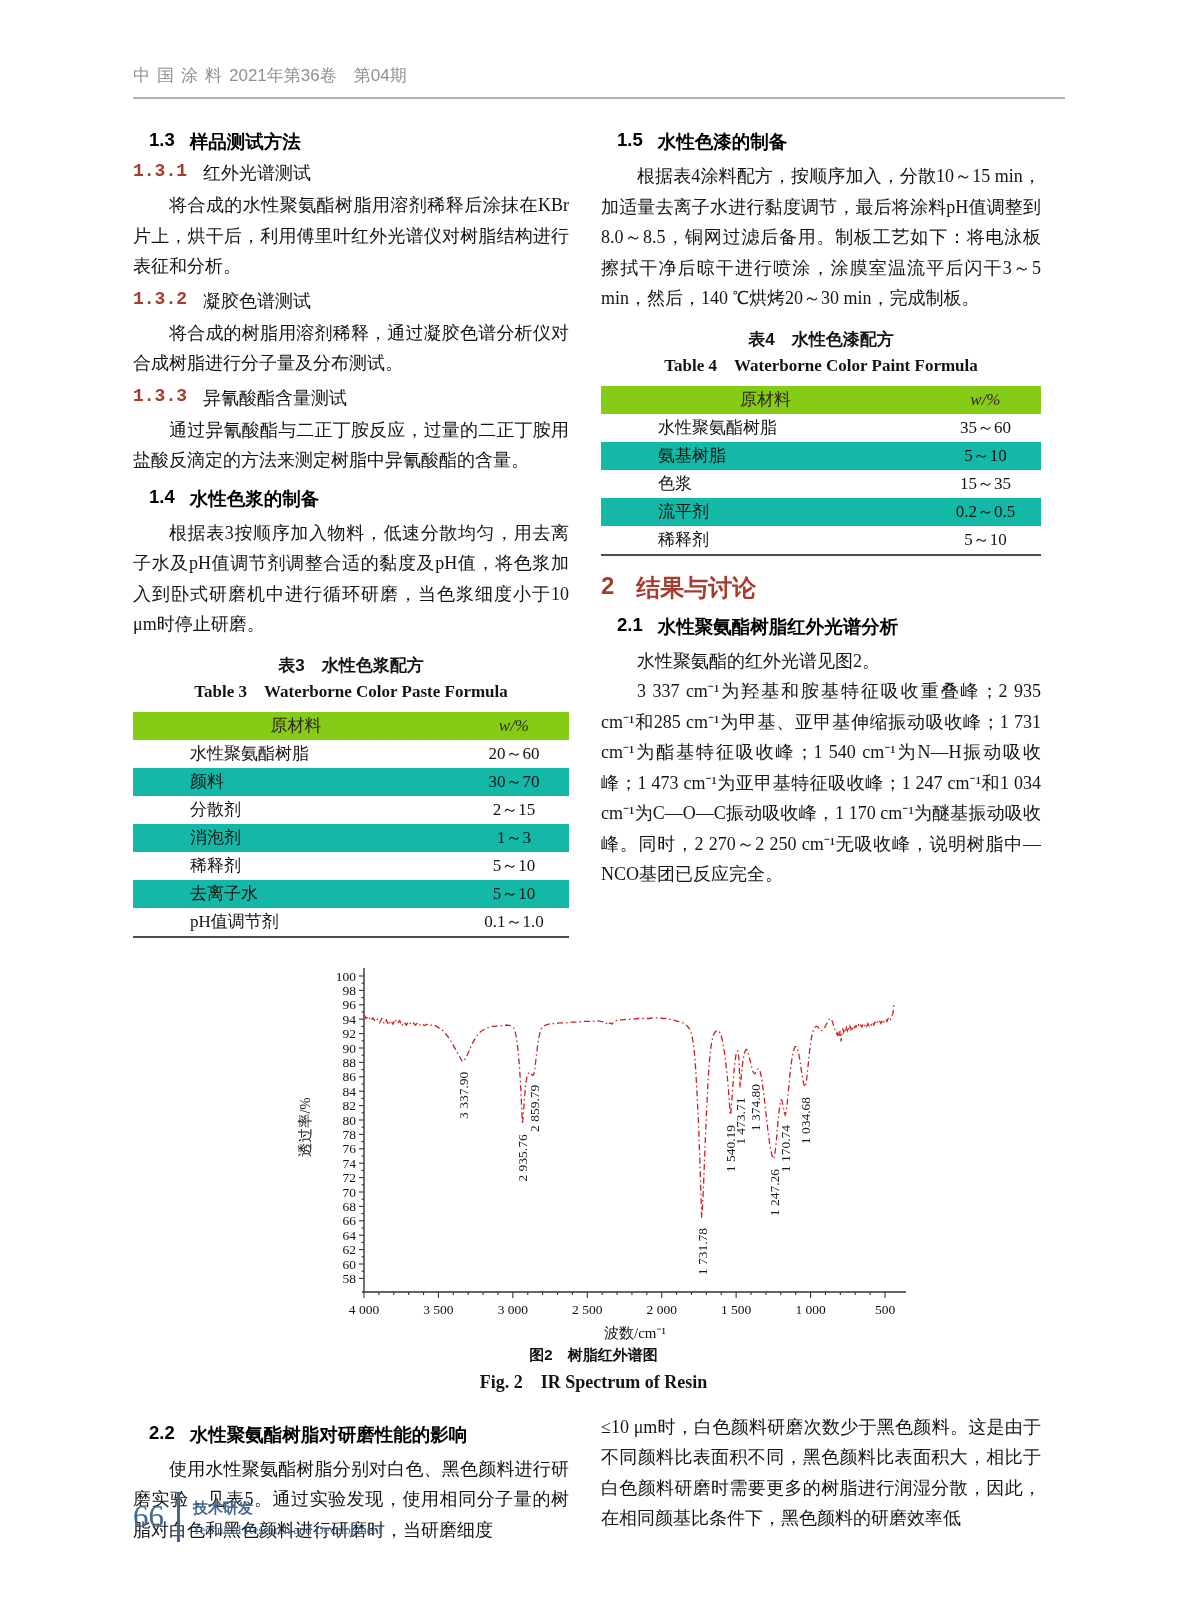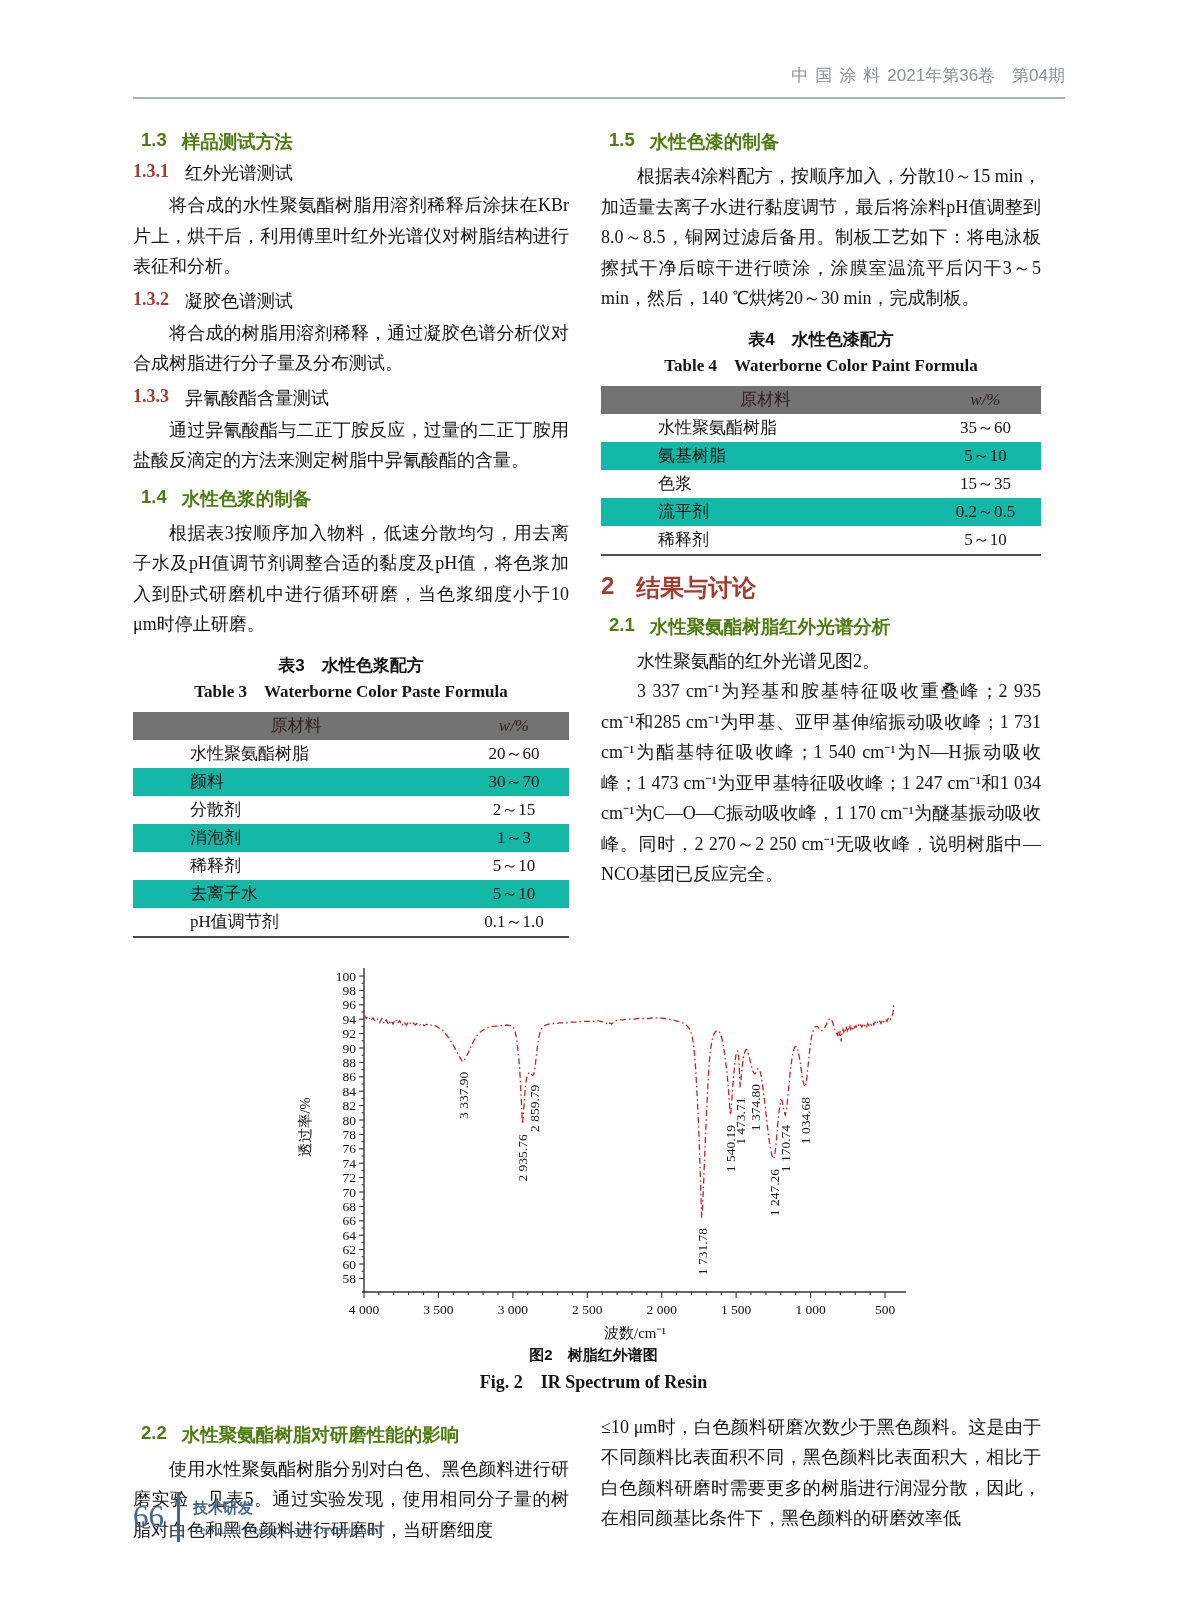--- a/index.html
+++ b/index.html
@@ -1,45 +1,45 @@
 <!DOCTYPE html>
 <html><head>
 <meta charset="utf-8">
 <style>
   html,body { margin:0; padding:0; background:#ffffff; }
   .page { width:1187px; height:1600px; position:relative; background:#fff;
           font-family:"Liberation Serif", serif; color:#141414; overflow:hidden; }
 
-  .page-header { display:flex; justify-content:flex-end; align-items:flex-end;
+  .page-header { display:flex; justify-content:flex-start; align-items:flex-end;
     margin:64px 122px 0 133px; padding-bottom:10px; border-bottom:2px solid #aab4bc;
     color:#8a9197; font-size:17px; font-family:"Liberation Sans", sans-serif; }
   .journal-title { letter-spacing:7px; }
 
   .cols { display:flex; gap:32px; margin:20px 146px 0 133px; }
   .col-left { width:436px; }
   .col-right { width:440px; }
 
-  .hsec { font-family:"Liberation Sans", sans-serif; font-weight:bold; color:#4d7c0f;
-          font-size:18.5px; margin:10px 8px 7px; display:flex; gap:15px; }
+  .hsec { font-family:"Liberation Sans", sans-serif; font-weight:bold; color:#000000;
+          font-size:18.5px; margin:10px 16px 7px; display:flex; gap:15px; }
   .hbig { font-family:"Liberation Sans", sans-serif; font-weight:bold; color:#a63b2e;
           font-size:24px; margin:16px 0 8px; display:flex; gap:22px; }
   .hsub { font-size:18px; margin:7px 0 5px; display:flex; gap:16px; }
-  .hsub .num { color:#a63b2e; font-family:Liberation Serif, serif; font-weight:bold; }
+  .hsub .num { color:#a63b2e; font-family:Liberation Mono, monospace; font-weight:bold; }
 
   p.body { margin:0; font-size:18px; line-height:30.5px; text-align:justify; text-indent:2em; }
   p.noindent { text-indent:0; }
 
   .tbl-cap-zh { text-align:center; font-family:Liberation Sans, sans-serif; font-weight:bold;
                 font-size:17px; margin-top:14px; }
   .tbl-cap-en { text-align:center; font-weight:bold; font-size:17px; margin:3px 0 9px; }
 
   table.formula { width:100%; border-collapse:collapse; font-size:17px;
                   border-bottom:2px solid #4d4d4d; }
   table.formula td { height:28px; padding:0; }
-  table.formula thead td { background:#737373; color:#35211f;font-family:Liberation Serif, serif; }
+  table.formula thead td { background:#84cc16; color:#35211f;font-family:Liberation Serif, serif; }
   table.formula thead td:first-child { text-align:center; }
   table.formula thead td:last-child  { text-align:center; font-style:italic; }
   table.formula tbody tr.alt { background:#14b8a6; }
   table.formula tbody td:first-child { padding-left:57px; }
   table.formula tbody td:last-child  { text-align:center; }
 
   .figure { margin-top:4px; }
   svg.irchart { display:block; margin:0 auto; }
   .fig-cap-zh { font-family:"Liberation Sans", sans-serif; font-weight:bold; font-size:15px;
                 margin-top:2px; text-align:center; }

